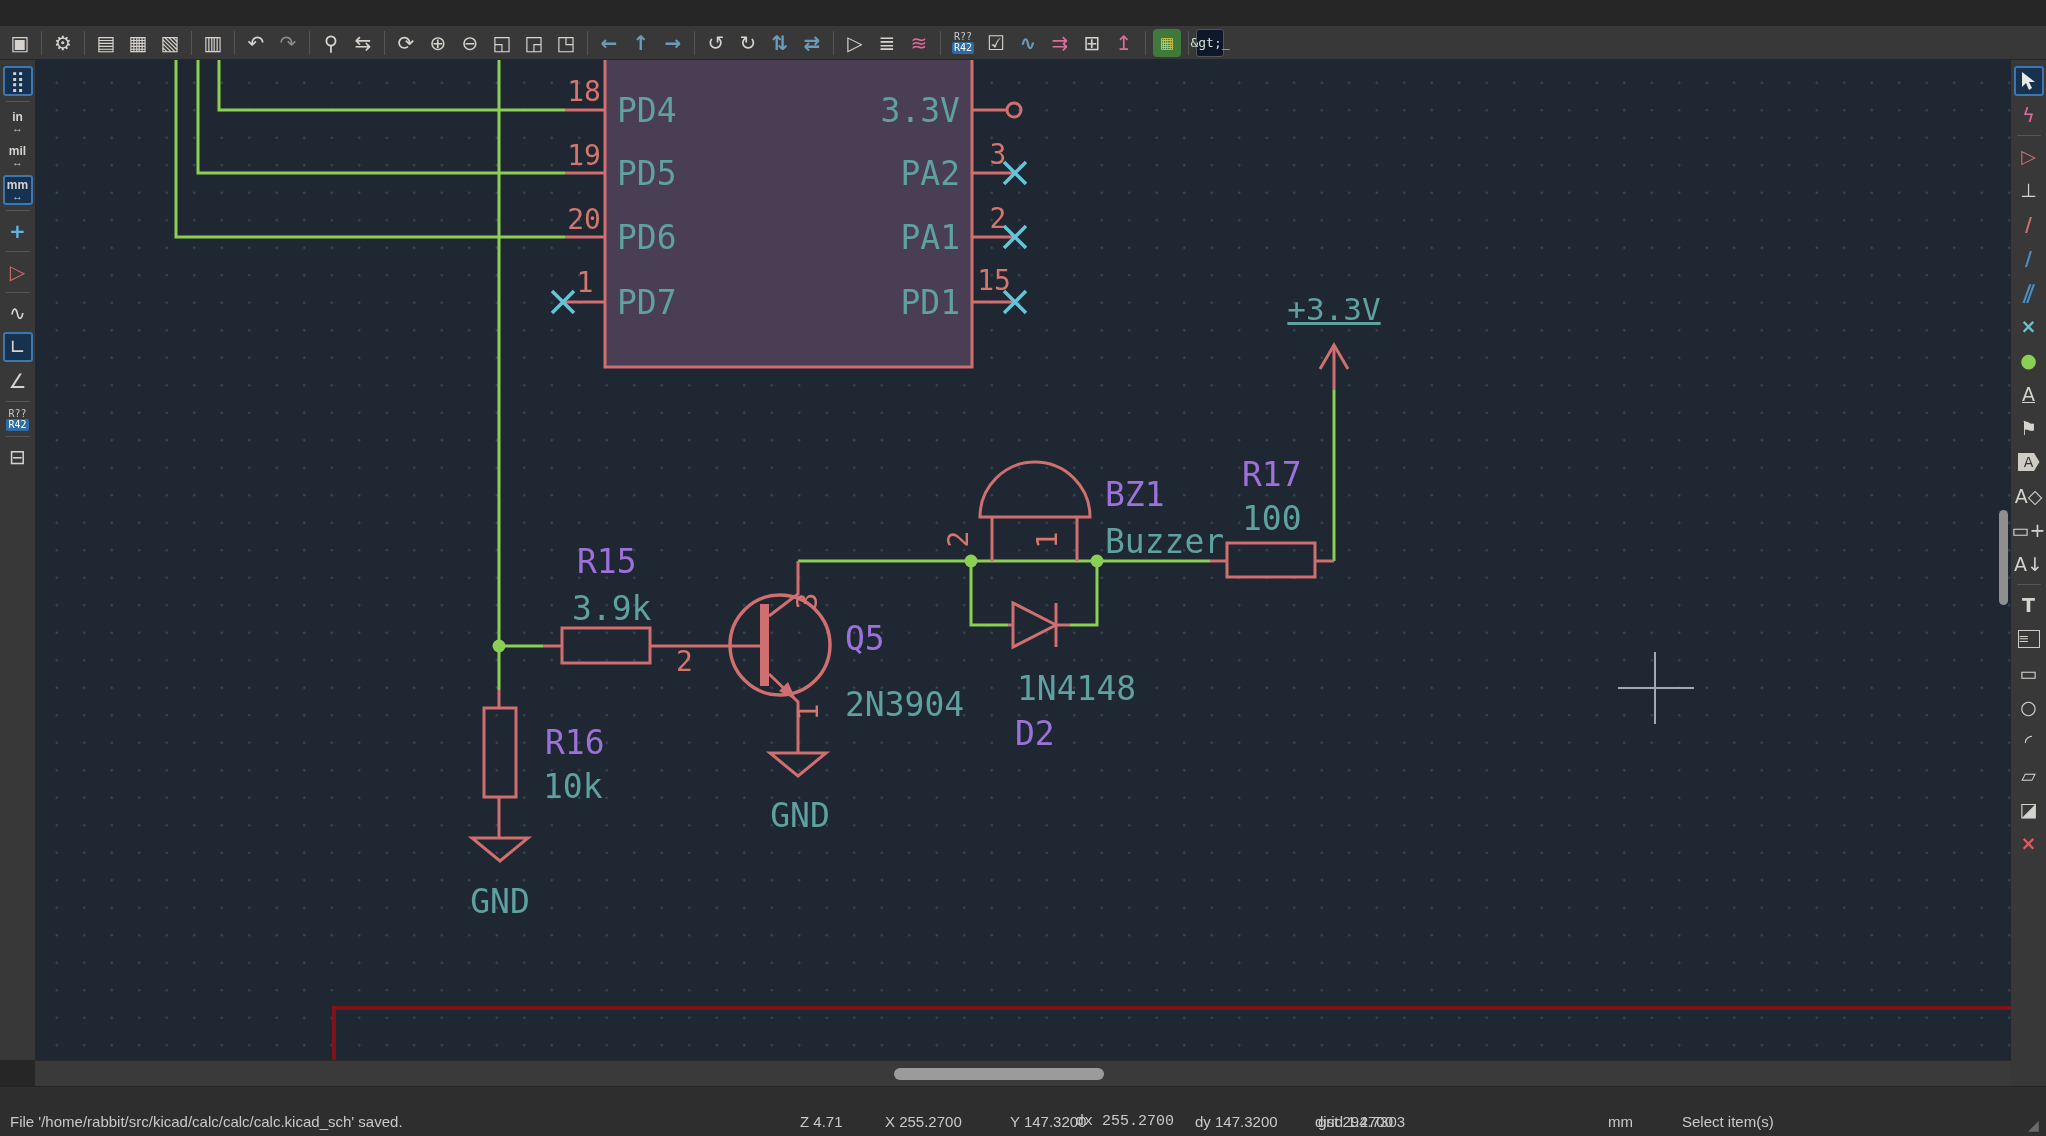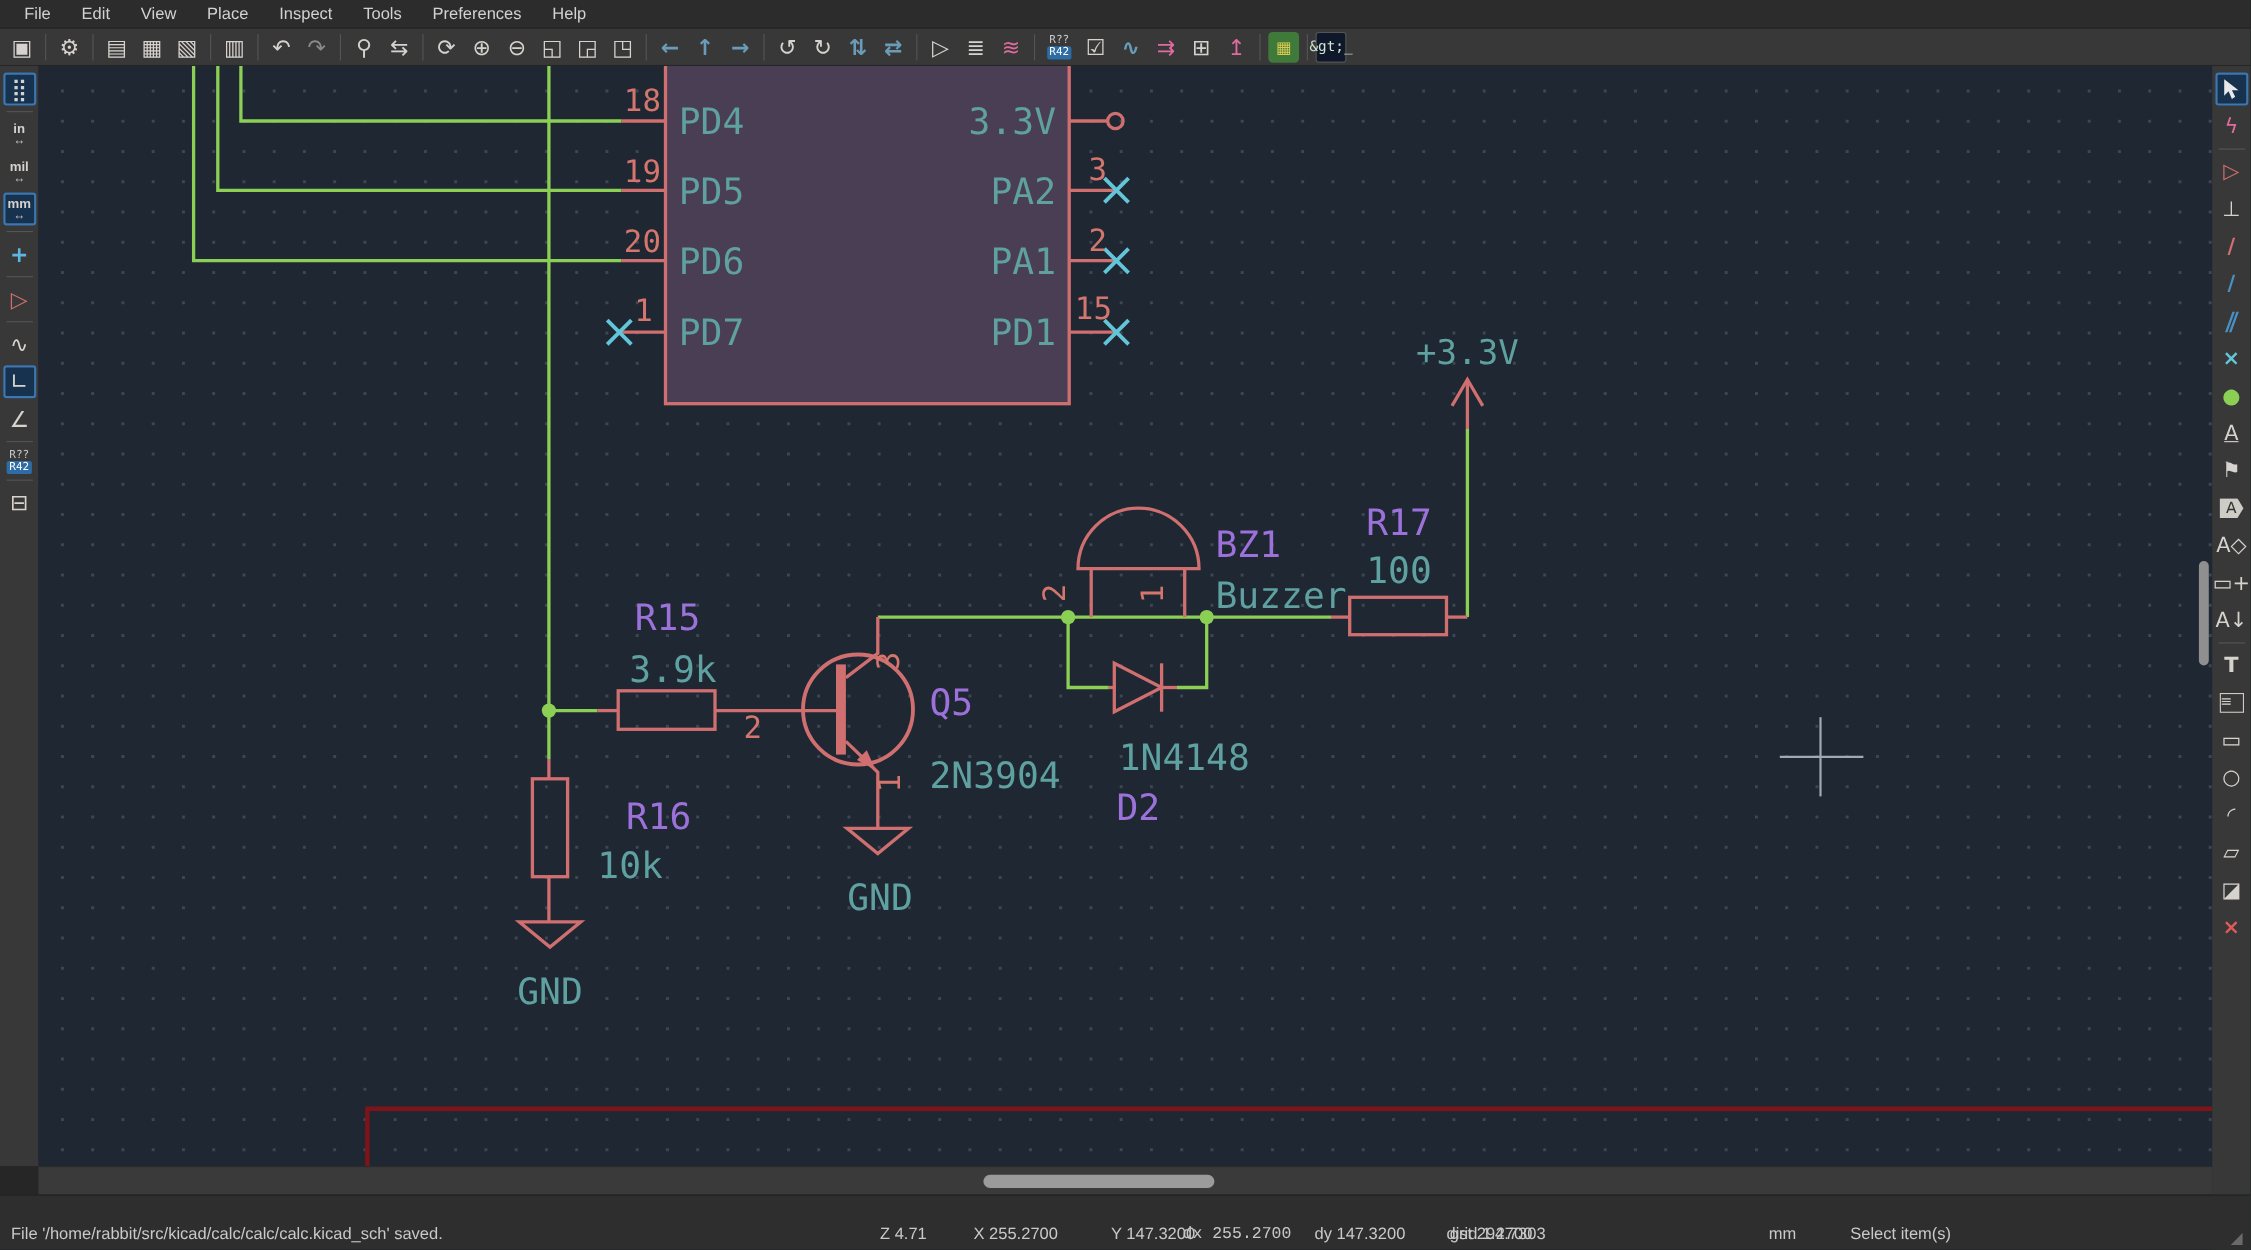--- a/index.html
+++ b/index.html
@@ -94,30 +94,20 @@
                background:#2e2e2e; border-top:1px solid #222; color:#c9c9c9; font-size:15px; }
   .statusbar .sfield { position:absolute; top:26px; white-space:pre; }
   .grip { position:absolute; right:2px; top:30px; width:16px; height:16px; color:#6a6a6a;
           font-size:14px; }
 </style>
 </head>
 <body>
 
 <div id="app">
 
-  <div class="menubar">
-    <span class="mitem">File</span>
-    <span class="mitem">Edit</span>
-    <span class="mitem">View</span>
-    <span class="mitem">Place</span>
-    <span class="mitem">Inspect</span>
-    <span class="mitem">Tools</span>
-    <span class="mitem">Preferences</span>
-    <span class="mitem">Help</span>
-  </div>
 
   <div class="toolbar-top">
     <span class="icon">▣</span>
     <span class="tsep"></span>
     <span class="icon">⚙</span>
     <span class="tsep"></span>
     <span class="icon">▤</span>
     <span class="icon">▦</span>
     <span class="icon">▧</span>
     <span class="tsep"></span>
@@ -339,38 +329,38 @@
     <div class="sch-text t-pin ctr" style="left:509px;top:18px;width:80px;">18</div>
     <div class="sch-text t-pin ctr" style="left:509px;top:82px;width:80px;">19</div>
     <div class="sch-text t-pin ctr" style="left:509px;top:146px;width:80px;">20</div>
     <div class="sch-text t-pin ctr" style="left:510px;top:209px;width:80px;">1</div>
     <div class="sch-text t-pin ctr" style="left:923px;top:81px;width:80px;">3</div>
     <div class="sch-text t-pin ctr" style="left:923px;top:145px;width:80px;">2</div>
     <div class="sch-text t-pin ctr" style="left:919px;top:207px;width:80px;">15</div>
 
     <div class="sch-text t-ref" style="left:542px;top:485px;">R15</div>
     <div class="sch-text t-val" style="left:537px;top:532px;">3.9k</div>
-    <div class="sch-text t-ref" style="left:510px;top:666px;margin-left:24px;">R16</div>
+    <div class="sch-text t-ref" style="left:510px;top:666px;">R16</div>
     <div class="sch-text t-val" style="left:508px;top:710px;">10k</div>
     <div class="sch-text t-ref" style="left:1207px;top:398px;">R17</div>
     <div class="sch-text t-val" style="left:1207px;top:442px;">100</div>
     <div class="sch-text t-ref" style="left:810px;top:562px;">Q5</div>
     <div class="sch-text t-val" style="left:810px;top:603px;margin-top:25px;">2N3904</div>
     <div class="sch-text t-ref" style="left:1070px;top:418px;">BZ1</div>
     <div class="sch-text t-val" style="left:1070px;top:465px;">Buzzer</div>
     <div class="sch-text t-val" style="left:982px;top:612px;">1N4148</div>
     <div class="sch-text t-ref" style="left:980px;top:657px;">D2</div>
 
     <div class="sch-text t-pin" style="left:641px;top:588px;">2</div>
     <div class="sch-text t-pin rot90" style="left:765px;top:527px;">3</div>
     <div class="sch-text t-pin rot90" style="left:766px;top:638px;">1</div>
     <div class="sch-text t-pin rot90" style="left:916px;top:465px;">2</div>
     <div class="sch-text t-pin rot90" style="left:1005px;top:466px;">1</div>
 
-    <div class="sch-text t-pwr ctr" style="left:1219px;top:246px;width:160px;">+3.3V</div>
+    <div class="sch-text t-pwr ctr" style="left:1219px;top:234px;width:160px;text-decoration:underline;">+3.3V</div>
     <div class="sch-text t-name ctr" style="left:705px;top:739px;width:120px;">GND</div>
     <div class="sch-text t-name ctr" style="left:405px;top:825px;width:120px;">GND</div>
   </div>
 
   <div class="hscroll">
     <div class="thumb"></div>
   </div>
   <div class="vscroll-thumb"></div>
 
   <div class="statusbar">

